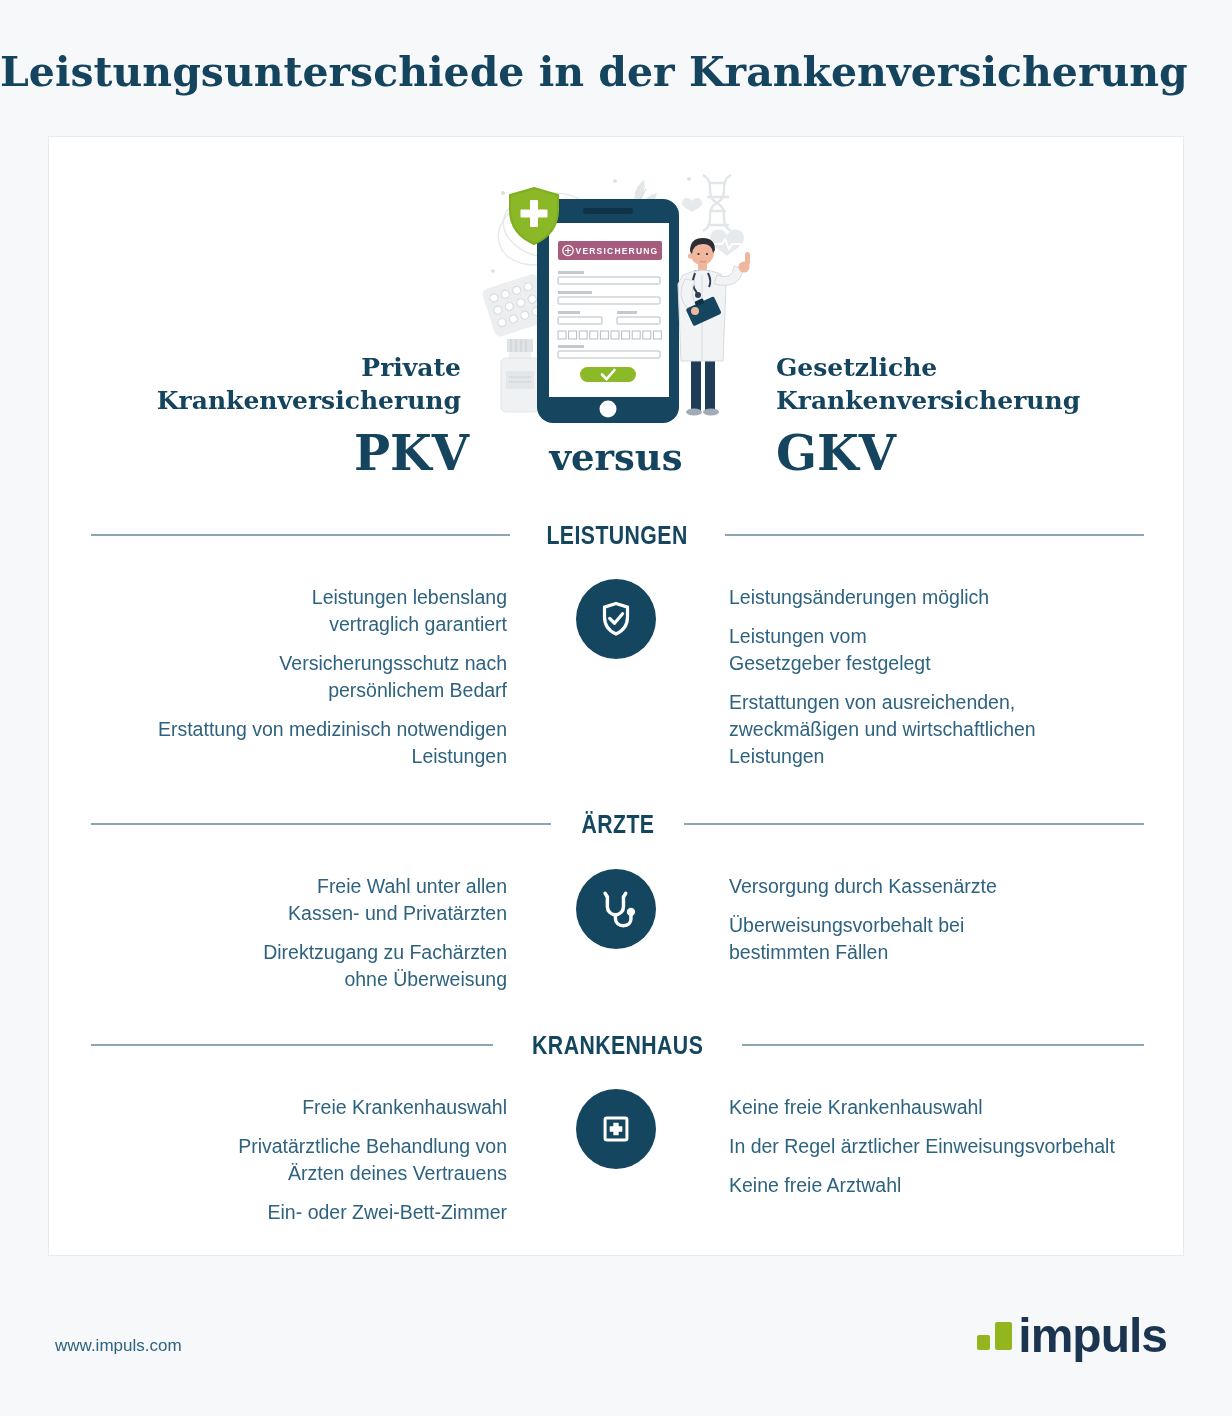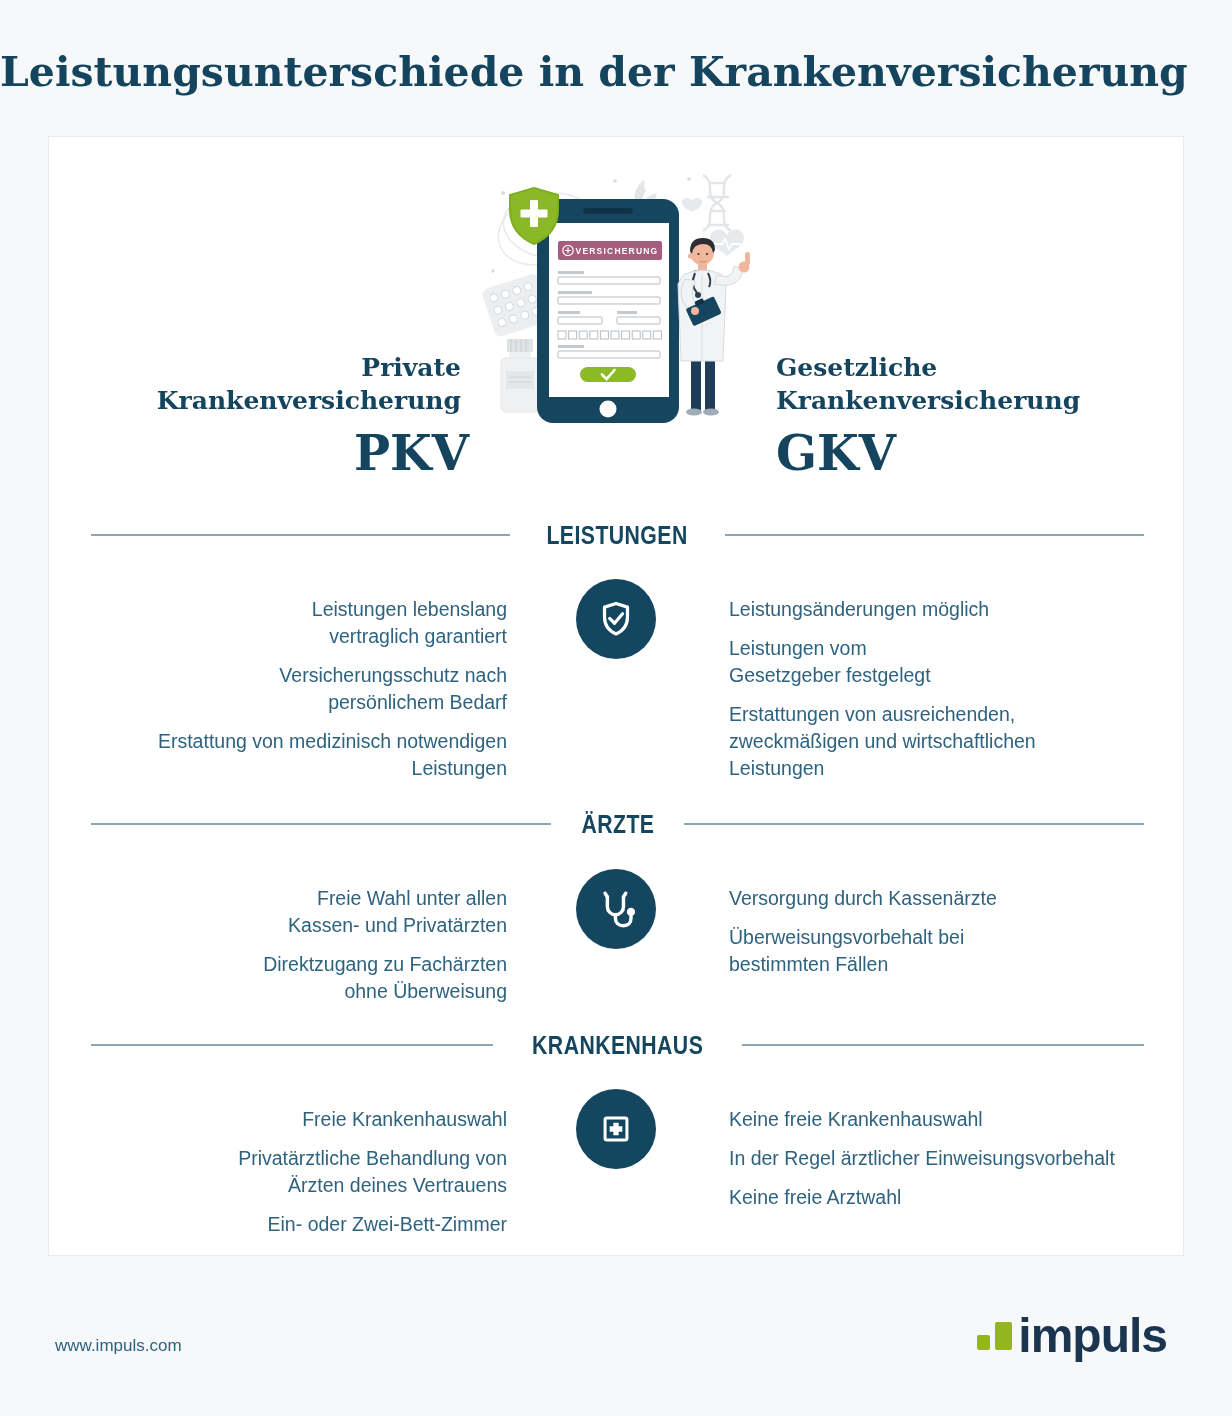--- a/index.html
+++ b/index.html
@@ -57,21 +57,21 @@
     transform:scaleX(0.85); white-space:nowrap;
   }
   .d1 { top:384px; } .d2 { top:673px; } .d3 { top:894px; }
 
   .row { position:absolute; left:0; width:100%; }
   .r1 { top:447px; } .r2 { top:736px; } .r3 { top:957px; }
   .col { position:absolute; top:0; }
   .col.pkv { left:28px; width:430px; text-align:right; }
   .col.gkv { left:680px; width:458px; text-align:left; }
   .b {
-    margin:12px 0 12px 0;
+    margin:0 0 12px 0;
     font-size:19.5px; line-height:27px;
     color:#2e6380; white-space:pre-line;
   }
   .icon-wrap {
     position:absolute; left:50%; margin-left:-40px;
     width:80px; height:80px; border-radius:50%;
     background:#14465f;
     display:flex; align-items:center; justify-content:center;
   }
   .i1 { top:442px; } .i2 { top:732px; } .i3 { top:952px; }
@@ -229,20 +229,21 @@
       <circle cx="240" cy="83" r="1.1" fill="#2d2d36"></circle>
       <path d="M233 90 q3 2 6 0" stroke="#c98d74" stroke-width="1.2" fill="none"></path>
     </g>
   </svg>
 
   <div class="side-name pkv">Private
 Krankenversicherung</div>
   <div class="side-name gkv">Gesetzliche
 Krankenversicherung</div>
   <div class="abbr pkv">PKV</div>
+  <div class="versus">versus</div>
   <div class="abbr gkv">GKV</div>
 
   <div class="divider d1">
     <div class="line"></div>
     <div class="label">LEISTUNGEN</div>
     <div class="line"></div>
   </div>
   <div class="row r1">
     <div class="col pkv">
       <p class="b">Leistungen lebenslang

